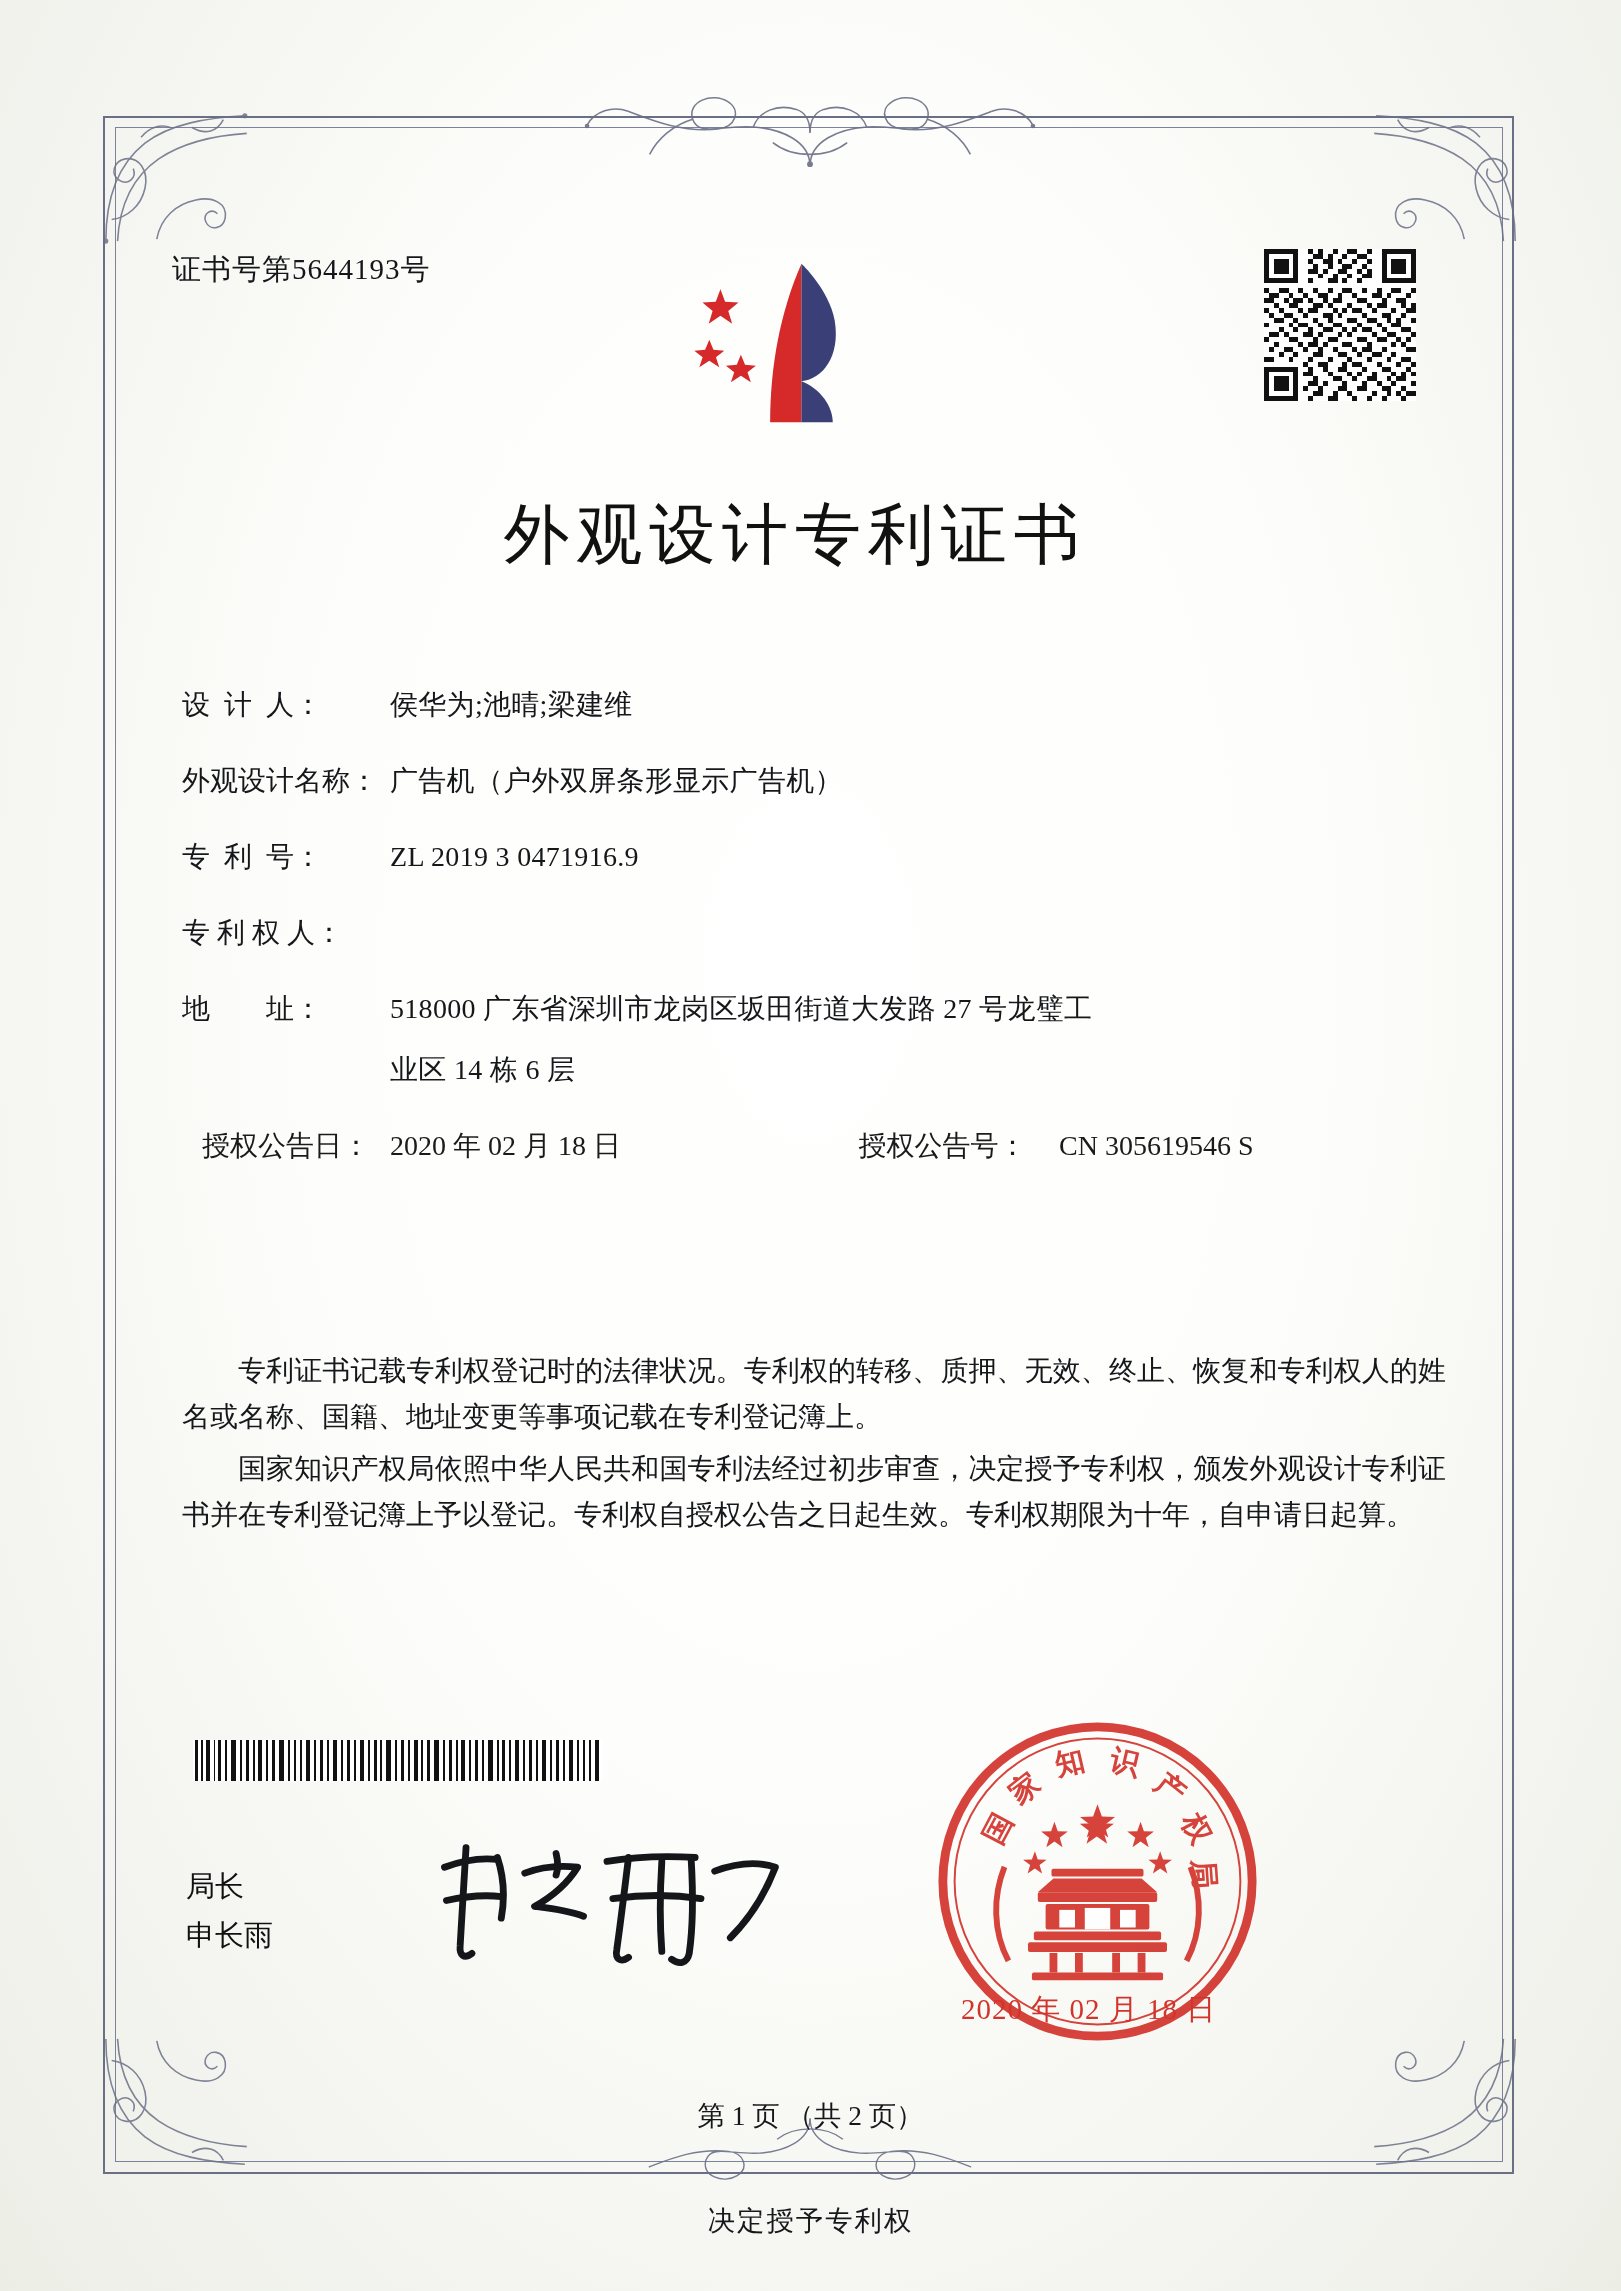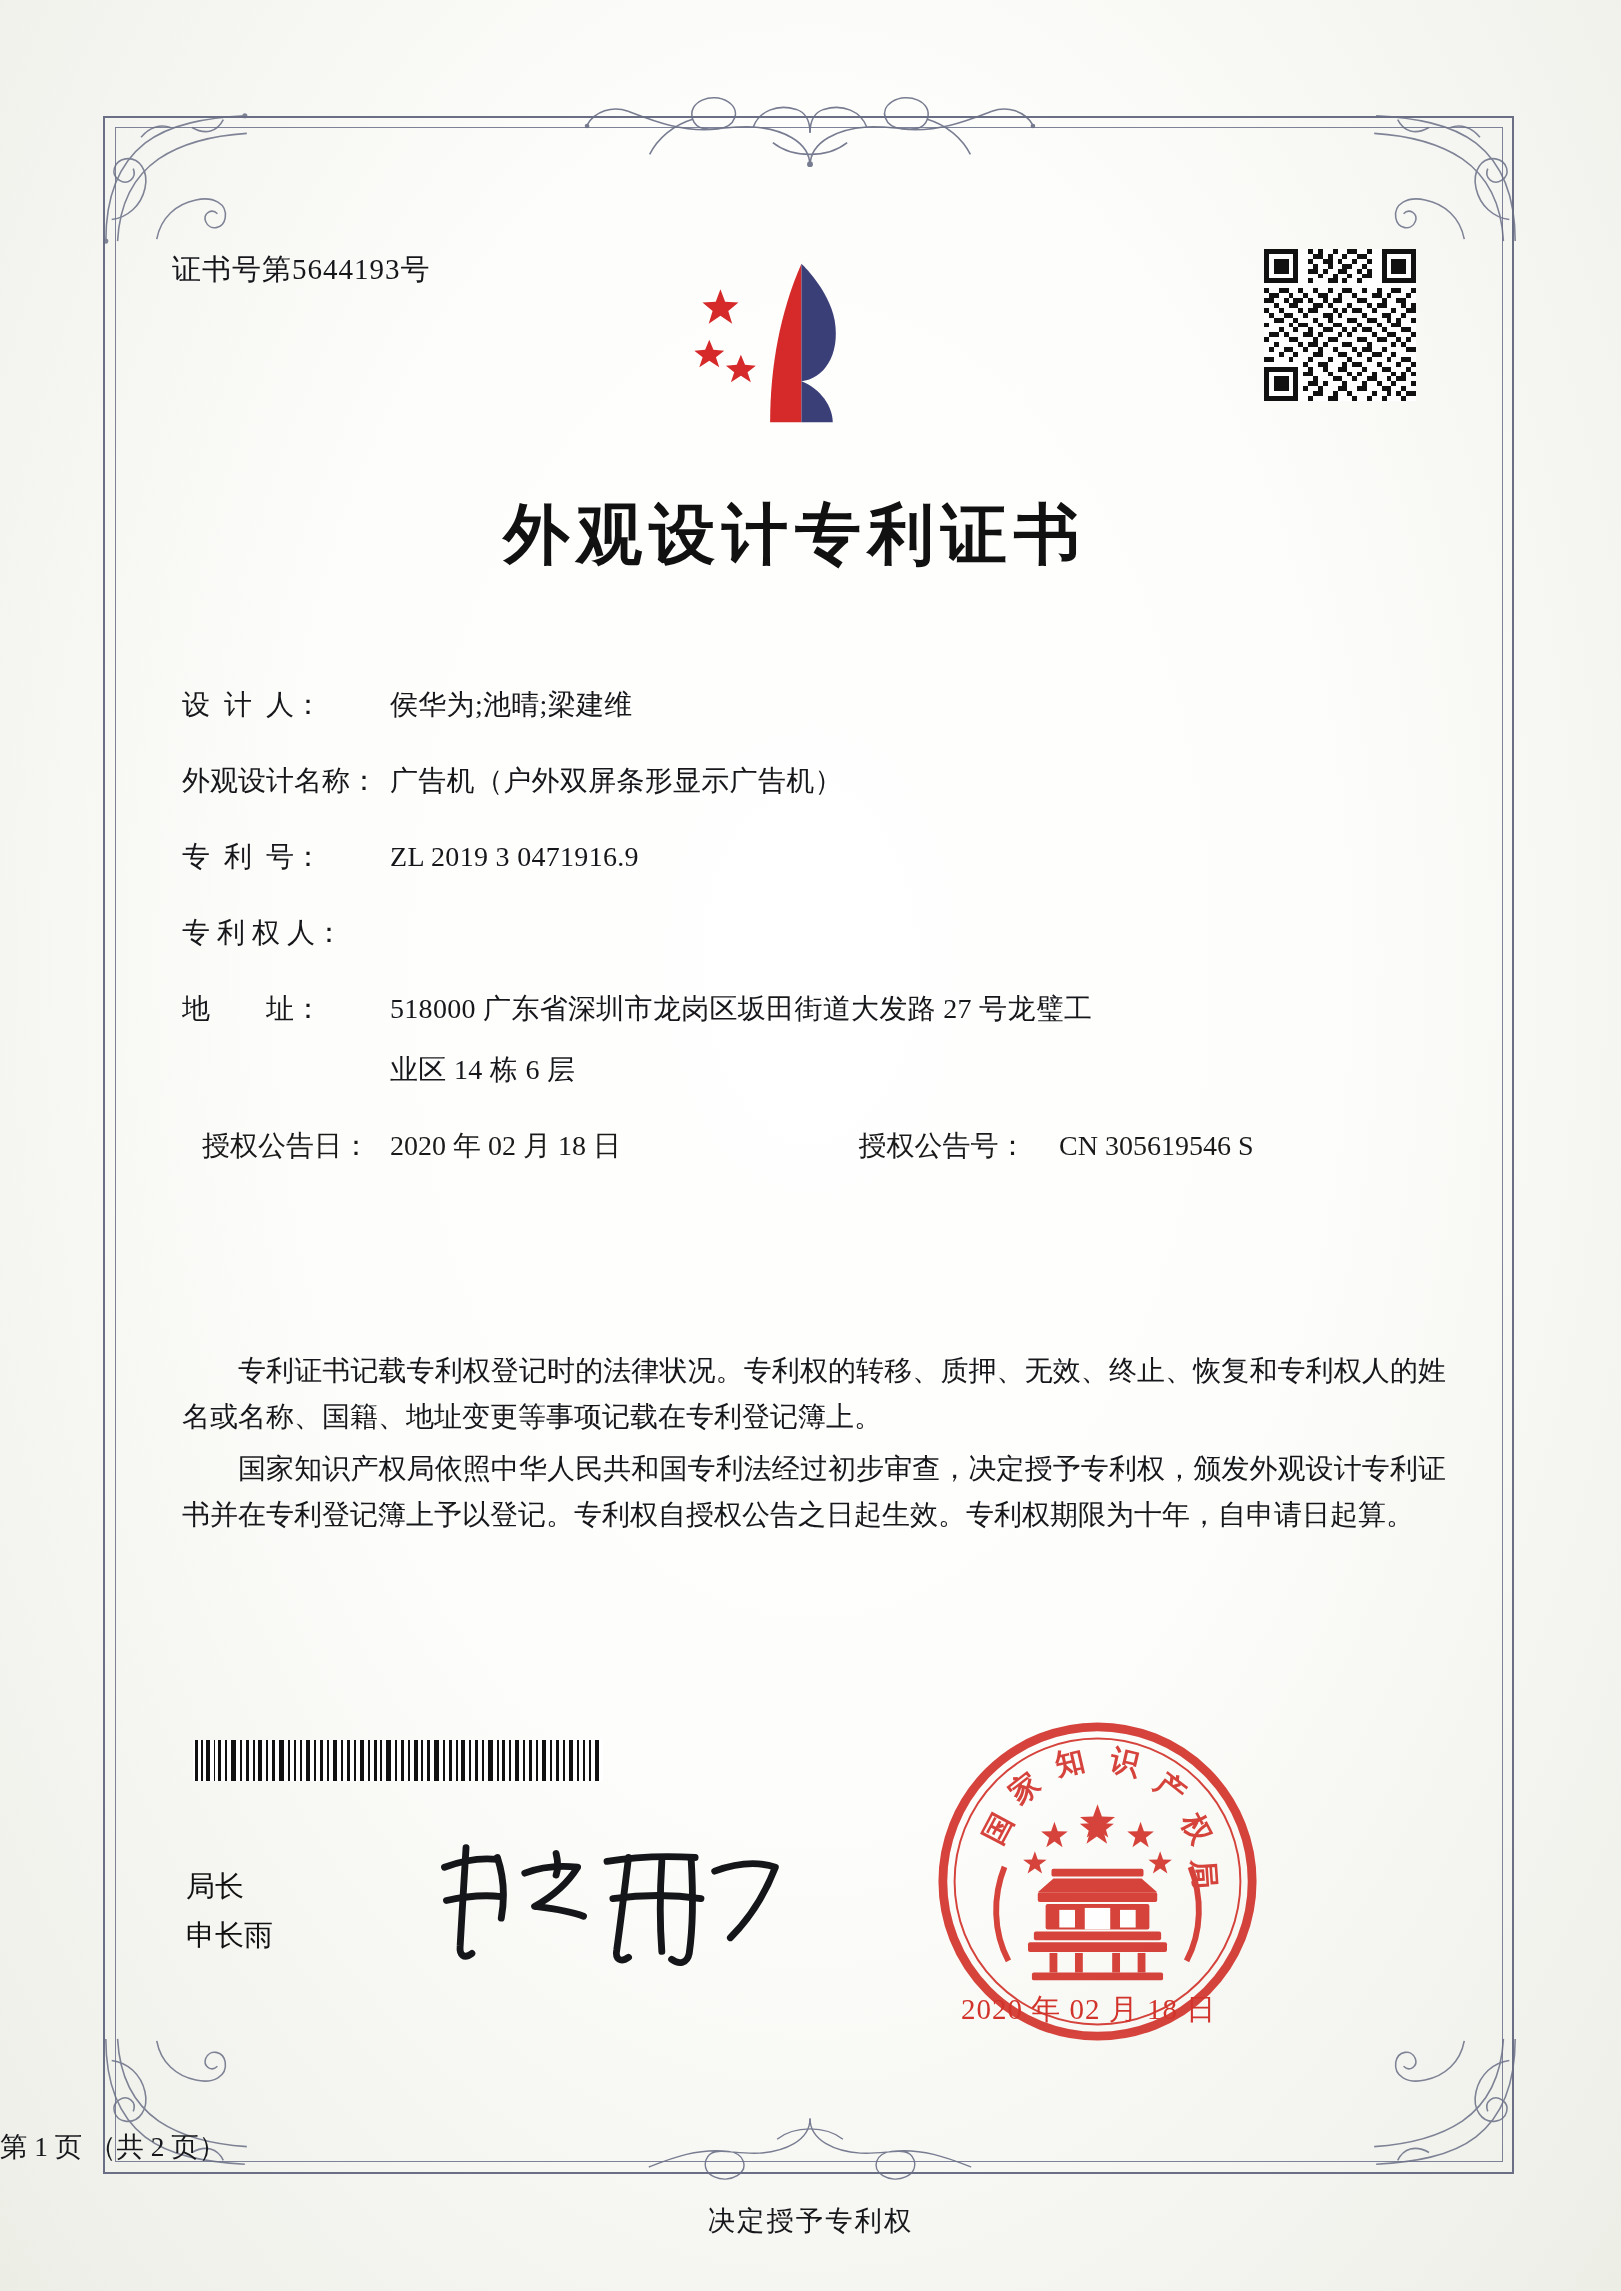--- a/index.html
+++ b/index.html
@@ -103,21 +103,21 @@
   }
 
   .title {
     position: absolute;
     left: 0;
     top: 490px;
     width: 1590px;
     text-align: center;
     font-size: 66px;
     letter-spacing: 6.9px;
-    font-weight: bold;
+    font-weight: normal;
     color: #111;
     font-family: "DejaVu Serif", serif;
   }
 
   
   .fields {
     position: absolute;
     left: 182px;
     top: 686px;
     width: 1264px;
@@ -217,24 +217,23 @@
     letter-spacing: 1px;
     font-family: "Liberation Serif", serif;
   }
 
   
   .page-num {
     position: absolute;
     left: 0;
     top: 2098px;
     width: 1621px;
-    text-align: left;
+    text-align: center;
     font-size: 27.4px;
     color: #16171b;
-    margin-top: 31px;
   }
   .footer-note {
     position: absolute;
     left: 0;
     top: 2203px;
     width: 1621px;
     text-align: center;
     font-size: 27.4px;
     color: #16171b;
     letter-spacing: 2px;

